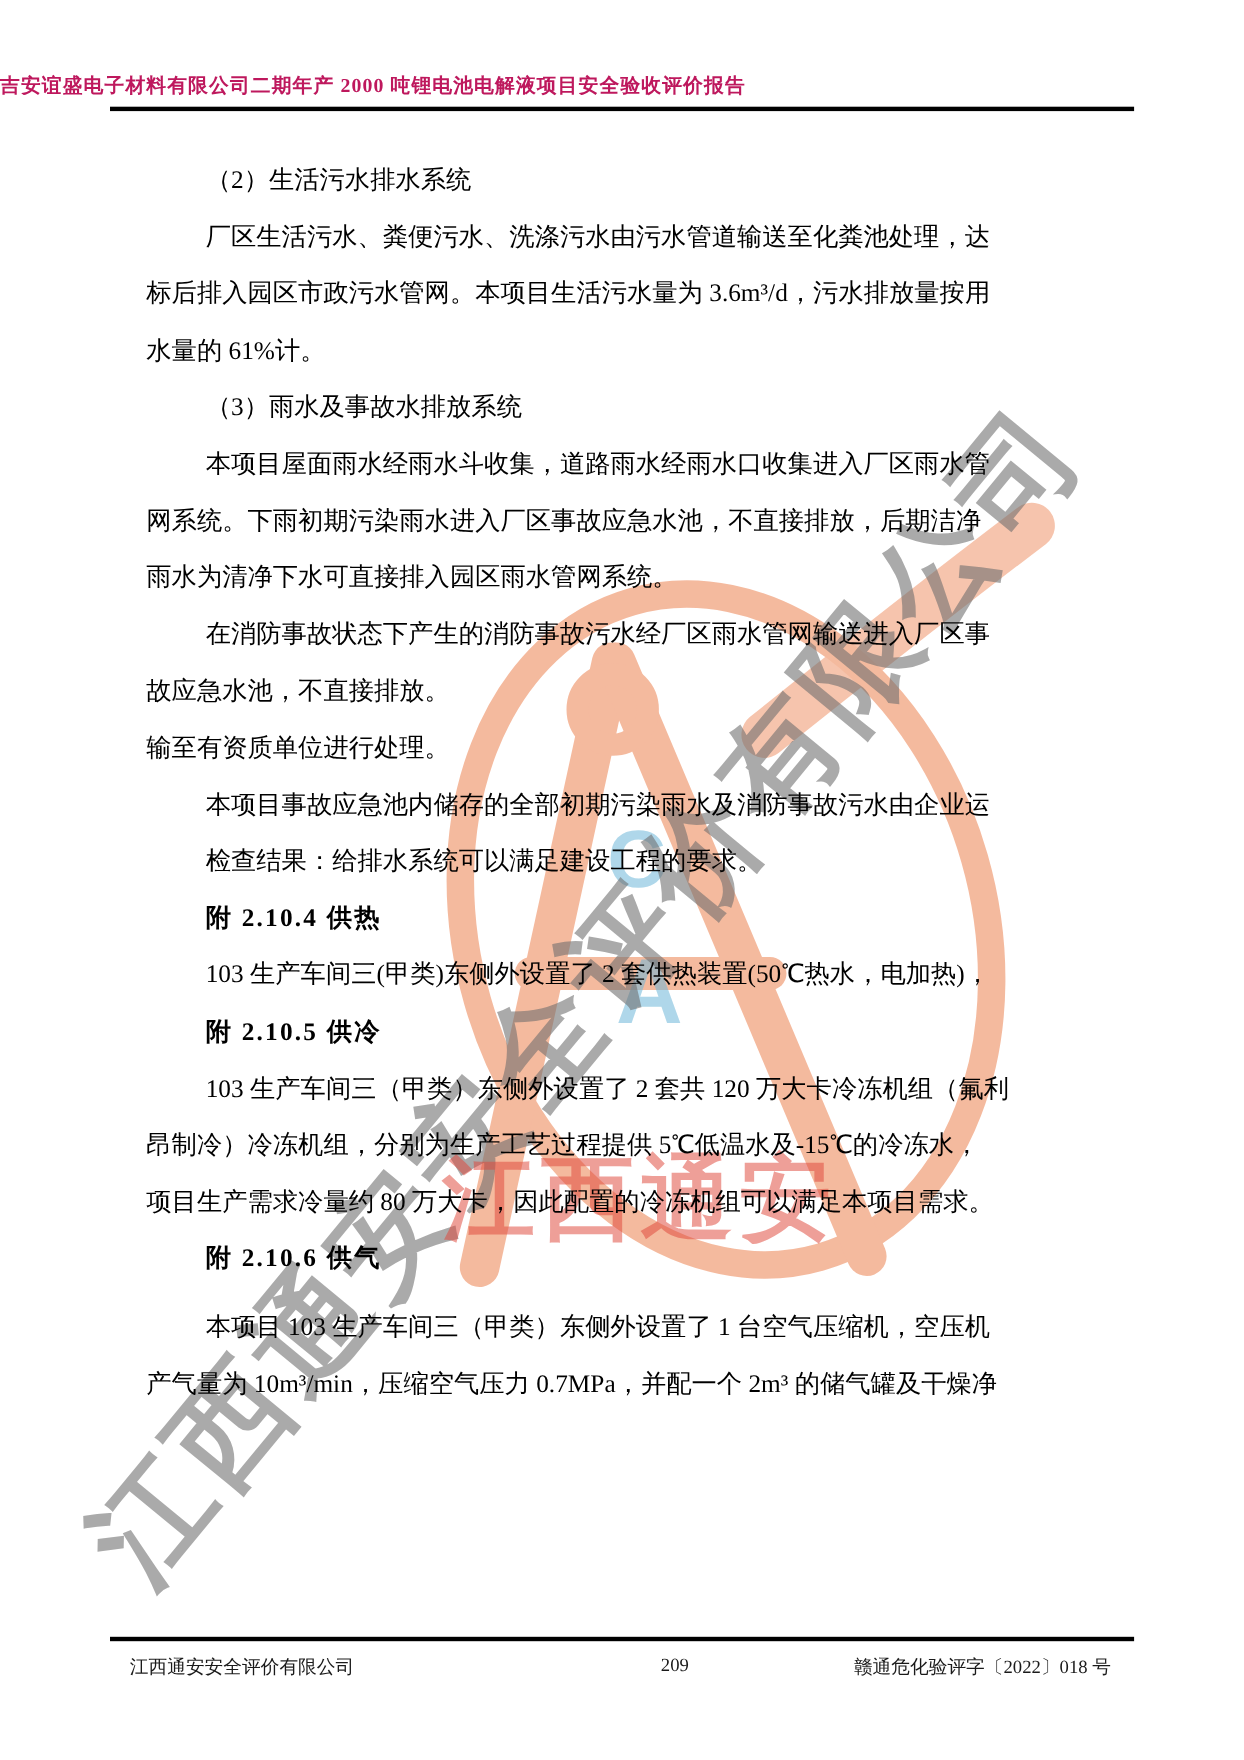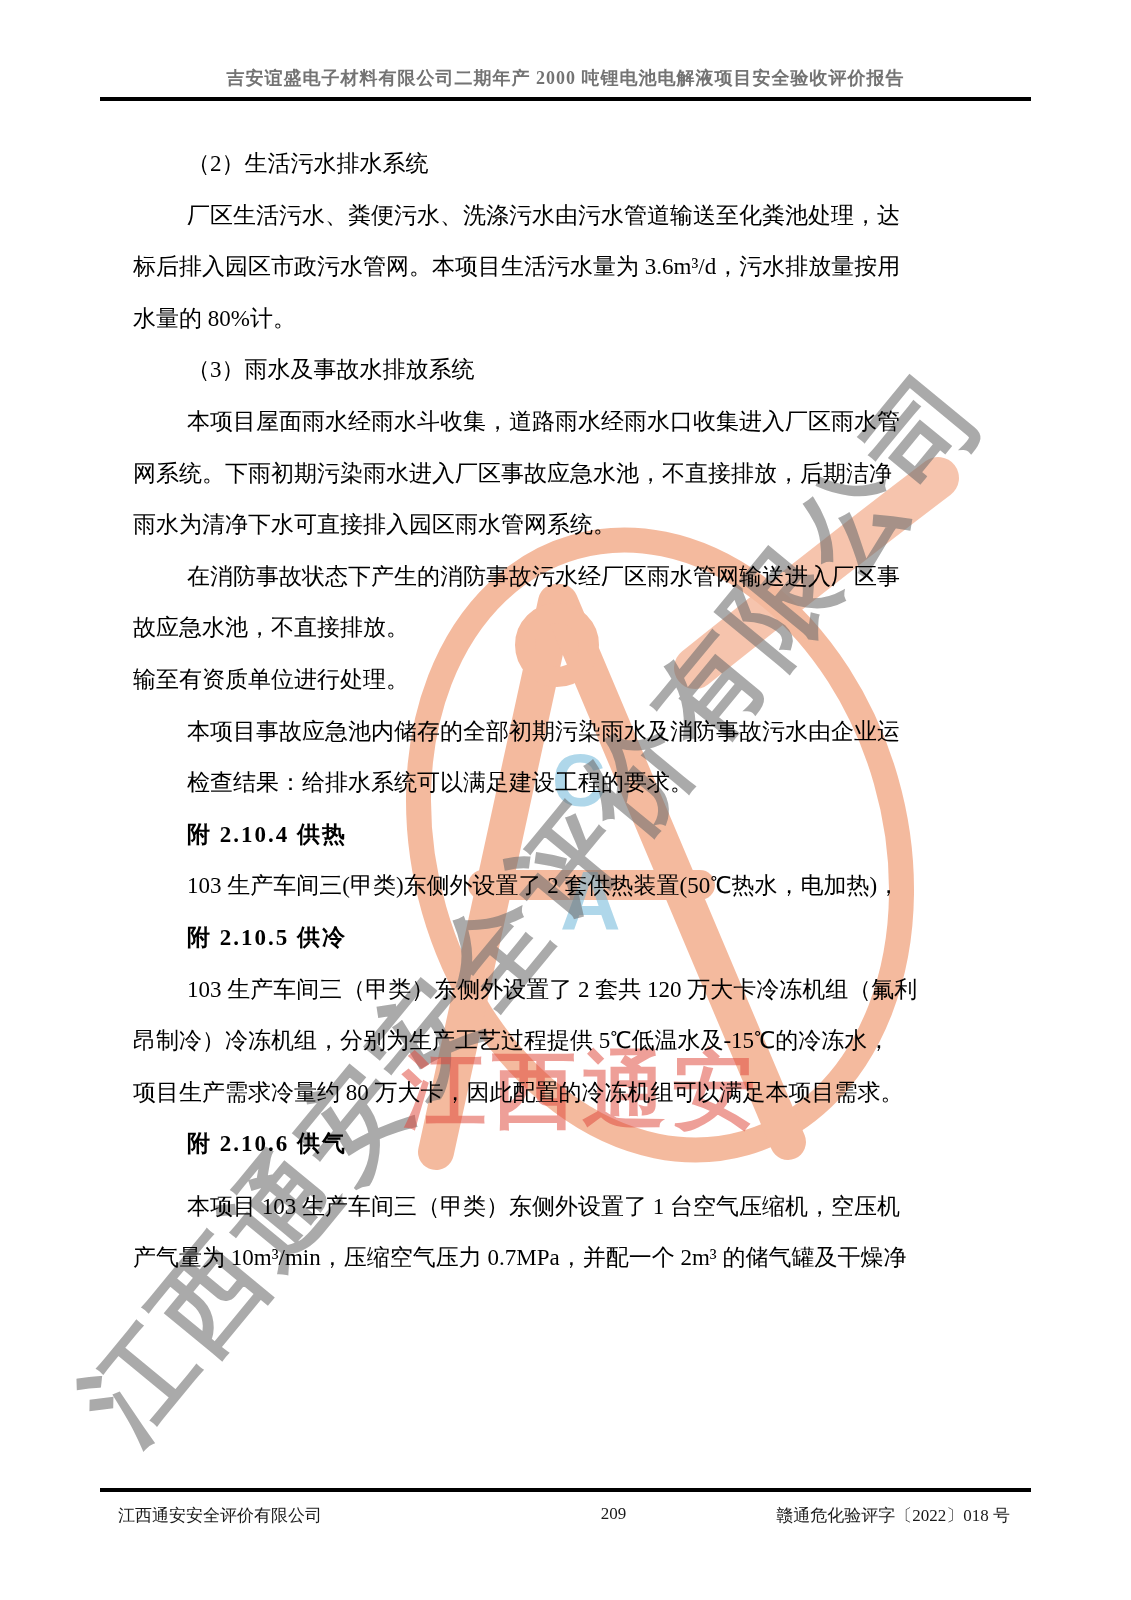--- a/index.html
+++ b/index.html
@@ -11,24 +11,24 @@
     overflow: hidden;
     font-family: "Liberation Serif", serif;
     color: #000;
   }
 
   
   .header-title {
     position: absolute;
     top: 66px; left: 0;
     width: 100%;
-    text-align: center;
+    text-align: left;
     font-size: 18px;
     font-weight: bold;
-    color: #737373;
+    color: #be185d;
     letter-spacing: 1px;
     z-index: 3;
   }
   .rule {
     position: absolute;
     left: 100px;
     width: 931px;
     height: 4px;
     background: #000;
     z-index: 3;
@@ -133,21 +133,21 @@
     <div class="wm-red">江西通安</div>
   </div>
 
   <div class="header-title">吉安谊盛电子材料有限公司二期年产 2000 吨锂电池电解液项目安全验收评价报告</div>
   <div class="rule header-rule"></div>
 
   <div class="content">
     <div class="line indent">（2）生活污水排水系统</div>
     <div class="line indent">厂区生活污水、粪便污水、洗涤污水由污水管道输送至化粪池处理，达</div>
     <div class="line">标后排入园区市政污水管网。本项目生活污水量为 3.6m³/d，污水排放量按用</div>
-    <div class="line">水量的 80%计。</div>
+    <div class="line">水量的 61%计。</div>
     <div class="line indent">（3）雨水及事故水排放系统</div>
     <div class="line indent">本项目屋面雨水经雨水斗收集，道路雨水经雨水口收集进入厂区雨水管</div>
     <div class="line">网系统。下雨初期污染雨水进入厂区事故应急水池，不直接排放，后期洁净</div>
     <div class="line">雨水为清净下水可直接排入园区雨水管网系统。</div>
     <div class="line indent">在消防事故状态下产生的消防事故污水经厂区雨水管网输送进入厂区事</div>
     <div class="line">故应急水池，不直接排放。</div>
     <div class="line">输至有资质单位进行处理。</div>
     <div class="line indent">本项目事故应急池内储存的全部初期污染雨水及消防事故污水由企业运</div>
     <div class="line indent">检查结果：给排水系统可以满足建设工程的要求。</div>
     <div class="line indent heading">附 2.10.4 供热</div>

